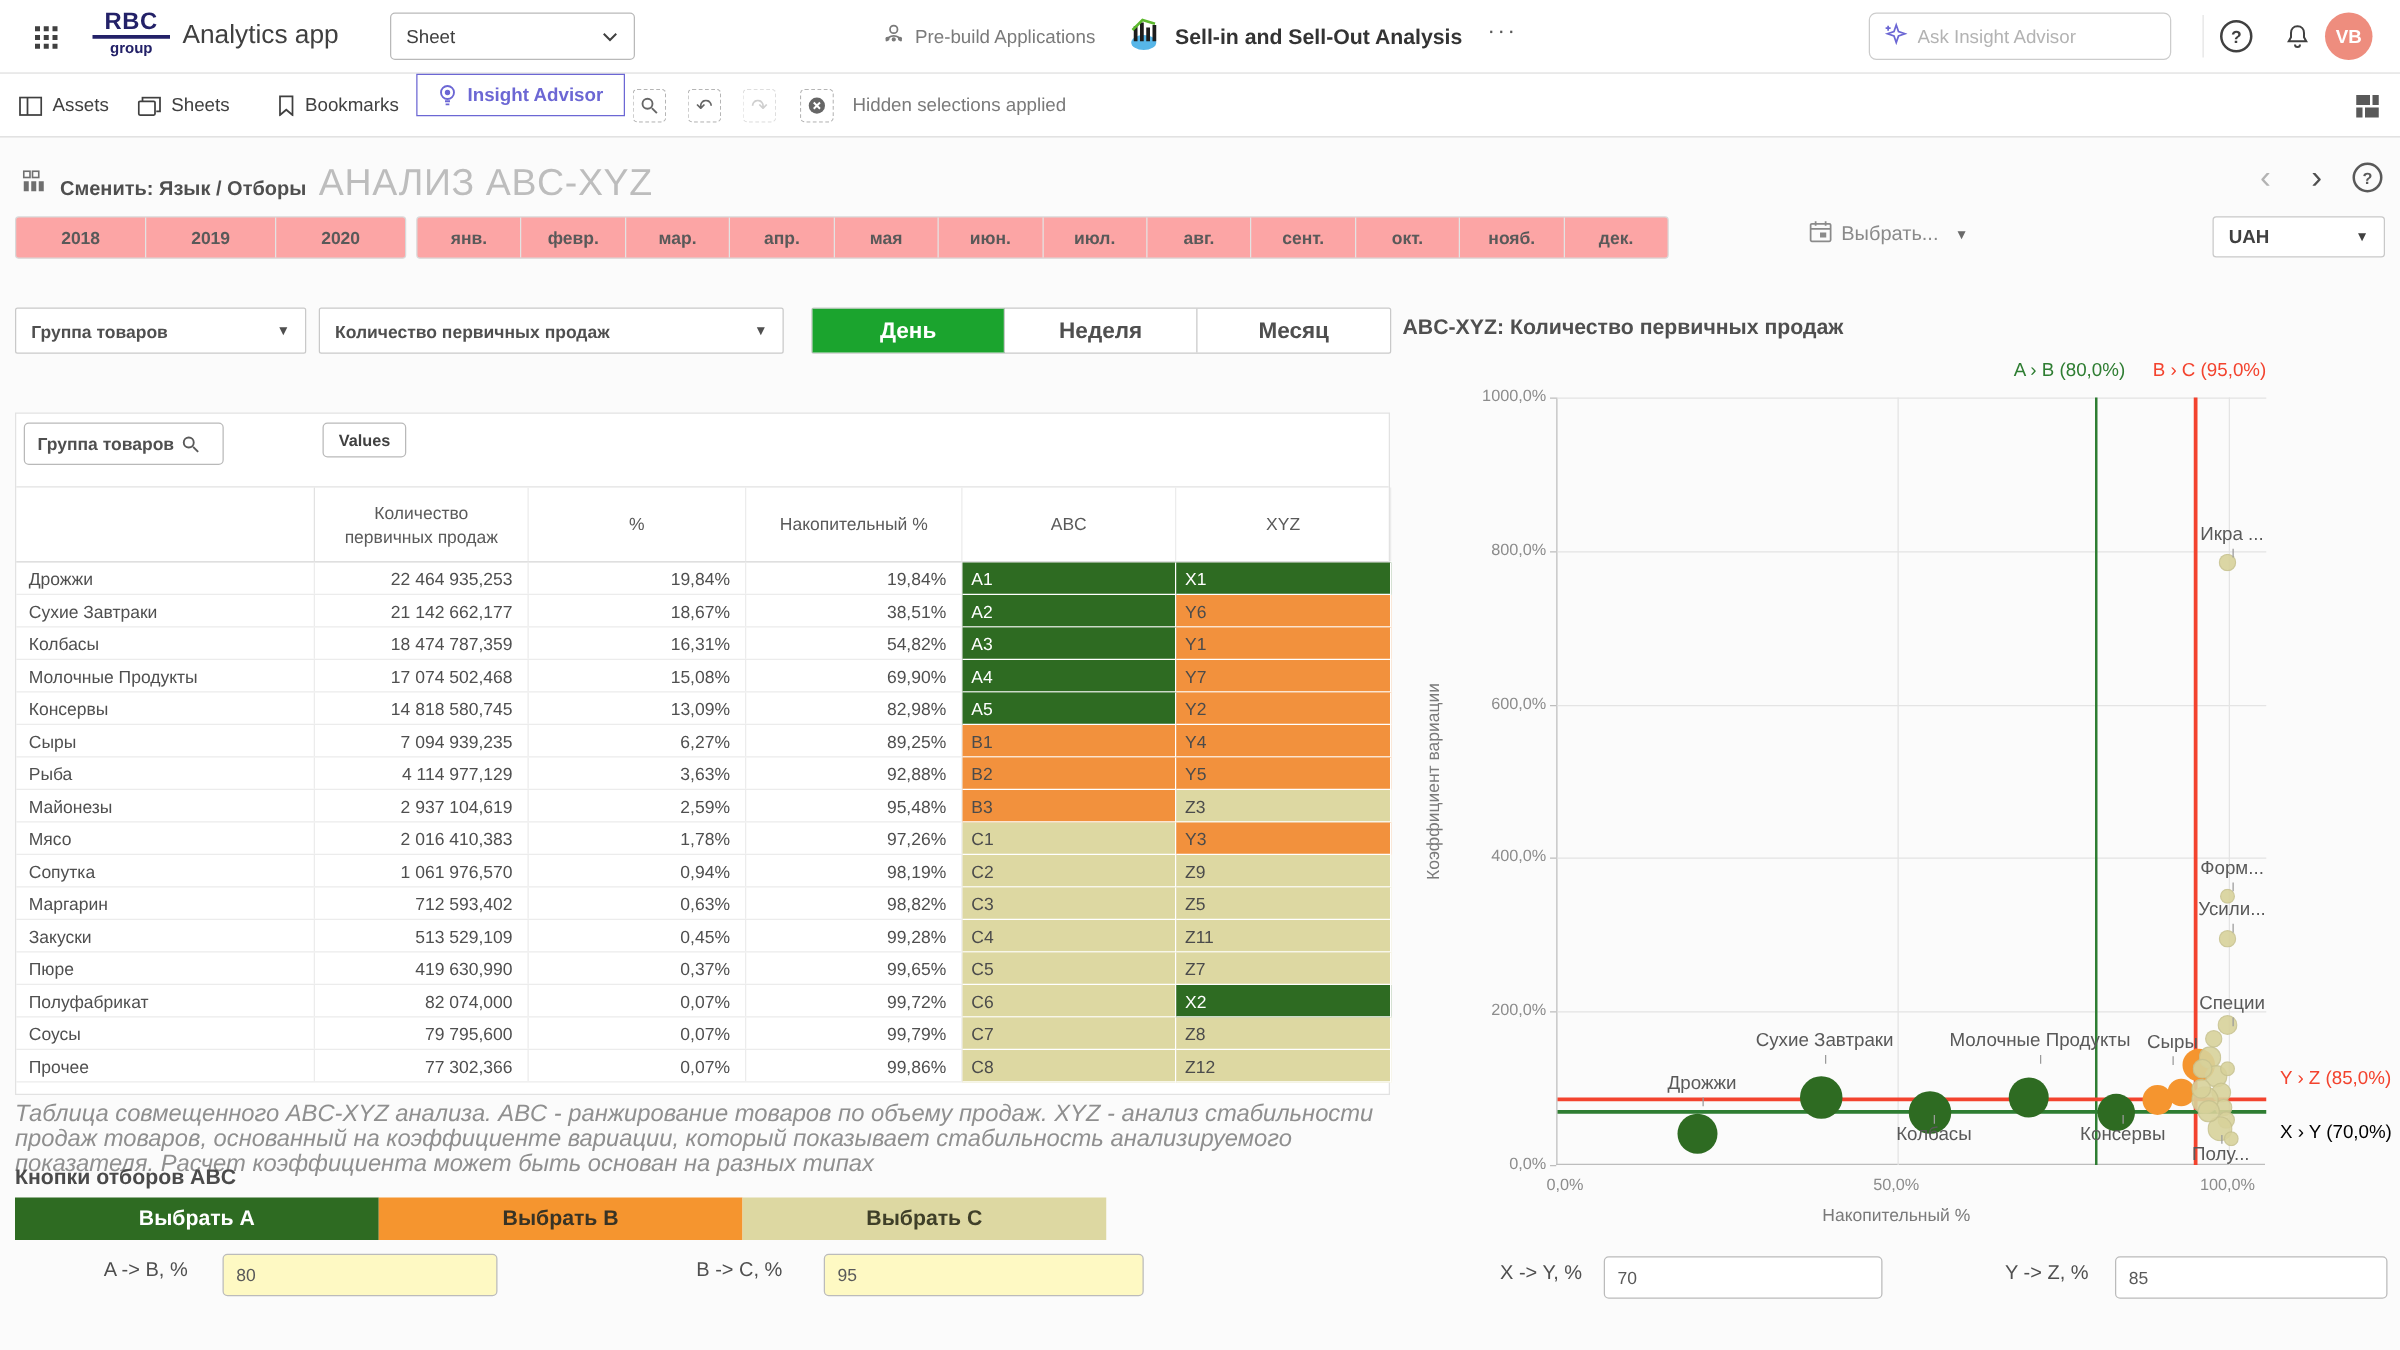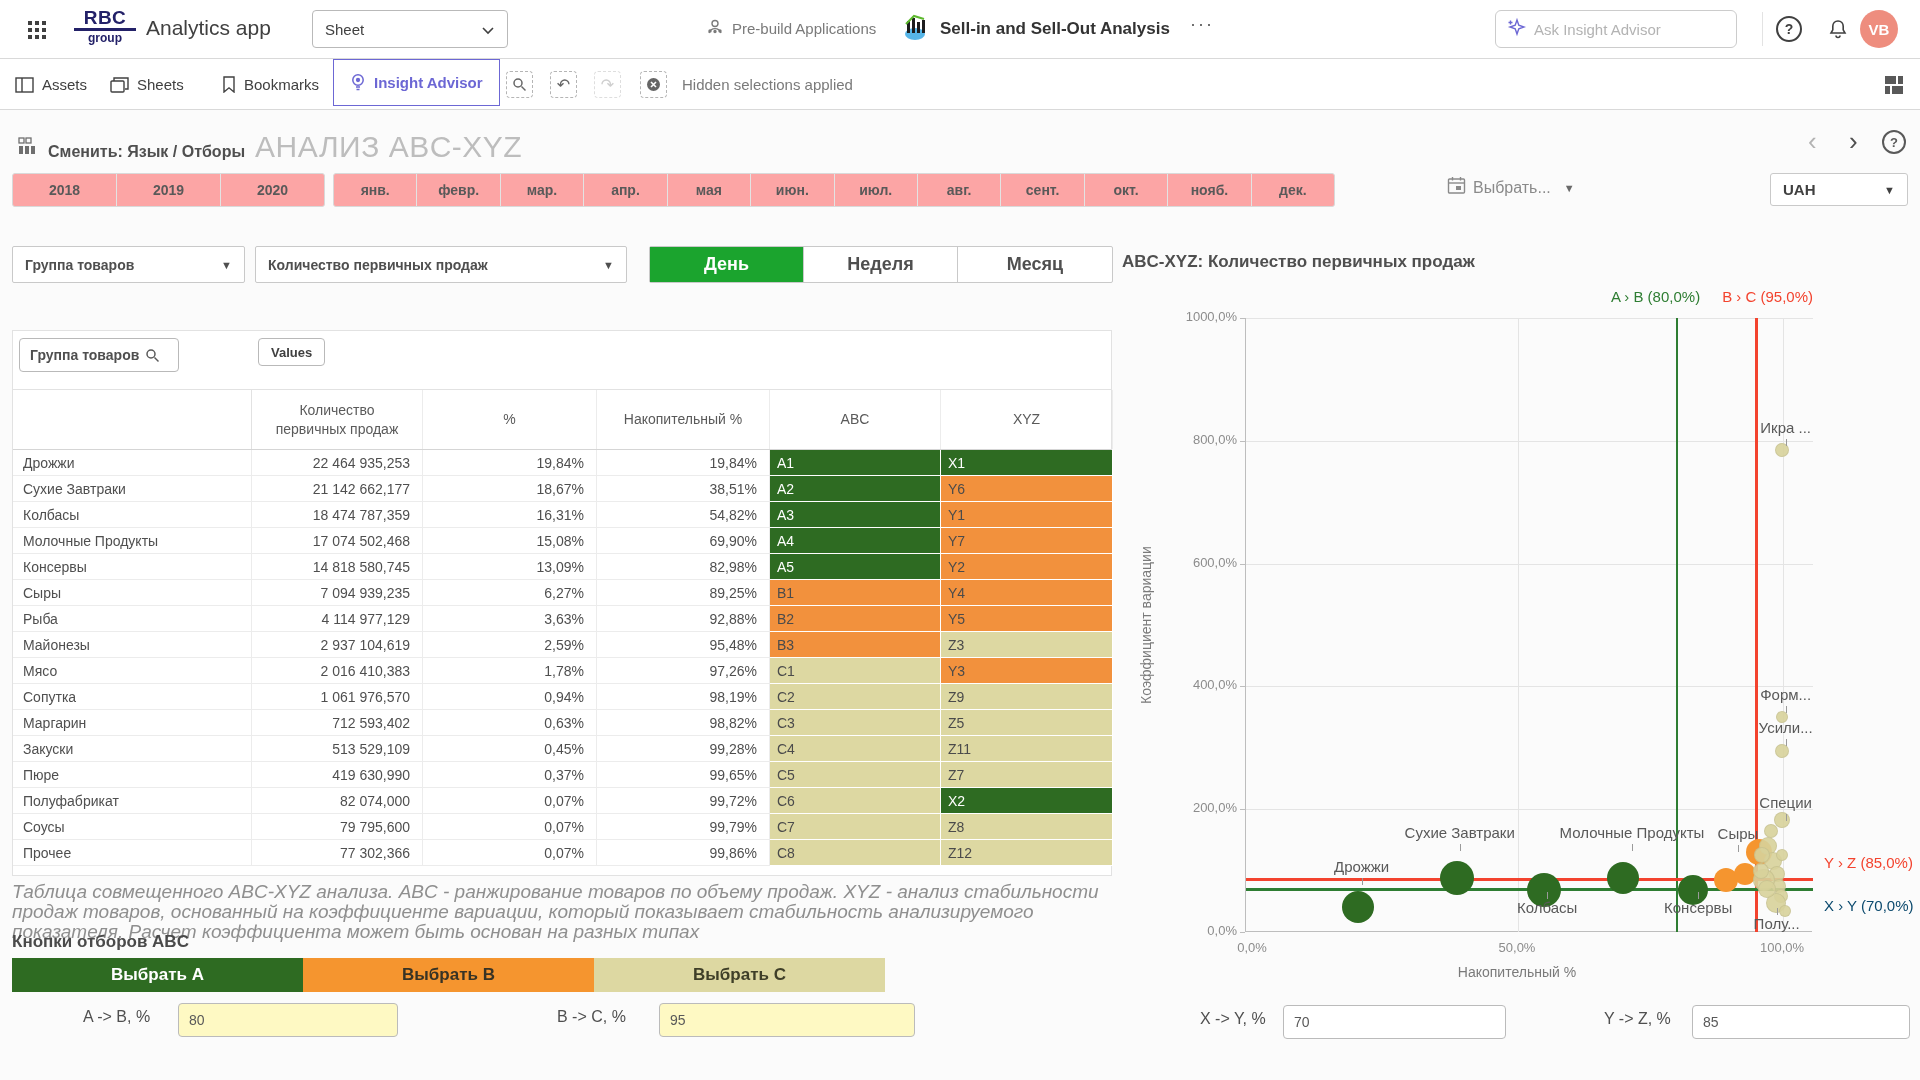--- a/index.html
+++ b/index.html
@@ -219,21 +219,21 @@
         <path d="M4 4V1h14v11h-3"></path>
     </svg>
     <span>Sheets</span>
   </div>
   <div class="ttab" style="left:222px;">
     <svg width="14" height="17" viewBox="0 0 14 17" fill="none" stroke="#404040" stroke-width="1.4">
       <path d="M2 1h10v15l-5-4.2L2 16z"></path>
     </svg>
     <span>Bookmarks</span>
   </div>
-  <div class="ttab" id="tab-insight" style="left:333px;height:47px;">
+  <div class="ttab" id="tab-insight" style="left:333px;height:34px;">
     <svg width="16" height="19" viewBox="0 0 16 19" fill="none" stroke="#6c67d4" stroke-width="1.5">
       <circle cx="8" cy="7" r="5.2"></circle>
         <path d="M6 14h4 M6.5 16.5h3"></path>
         <circle cx="8" cy="7" r="1.4" fill="#6c67d4"></circle>
     </svg>
     <span>Insight Advisor</span>
   </div>
   <div class="selbox" style="left:506px;">
     <svg width="15" height="15" viewBox="0 0 15 15" fill="none" stroke="#666" stroke-width="1.5">
       <circle cx="6" cy="6" r="4"></circle>
@@ -576,15 +576,15 @@
       <div class="ytick" style="top: 304.6px;">600,0%</div>
       <div class="ytickmark" style="top: 313.6px;"></div>
       <div class="ytick" style="top: 181.8px;">800,0%</div>
       <div class="ytickmark" style="top: 190.8px;"></div>
       <div class="ytick" style="top: 59px;">1000,0%</div>
       <div class="ytickmark" style="top: 68px;"></div>
       <div class="xtick" style="left: 85px;">0,0%</div>
       <div class="xtick" style="left: 350px;">50,0%</div>
       <div class="xtick" style="left: 615px;">100,0%</div>
       <div class="rightlbl" style="color: rgb(243, 67, 46); top: 603.81px;">Y › Z (85,0%)</div>
-      <div class="rightlbl" style="color: #0c4a6e; top: 647.02px;">X › Y (70,0%)</div>
+      <div class="rightlbl" style="color: #000000; top: 647.02px;">X › Y (70,0%)</div>
     </div>
 </div>
 
 </body></html>

